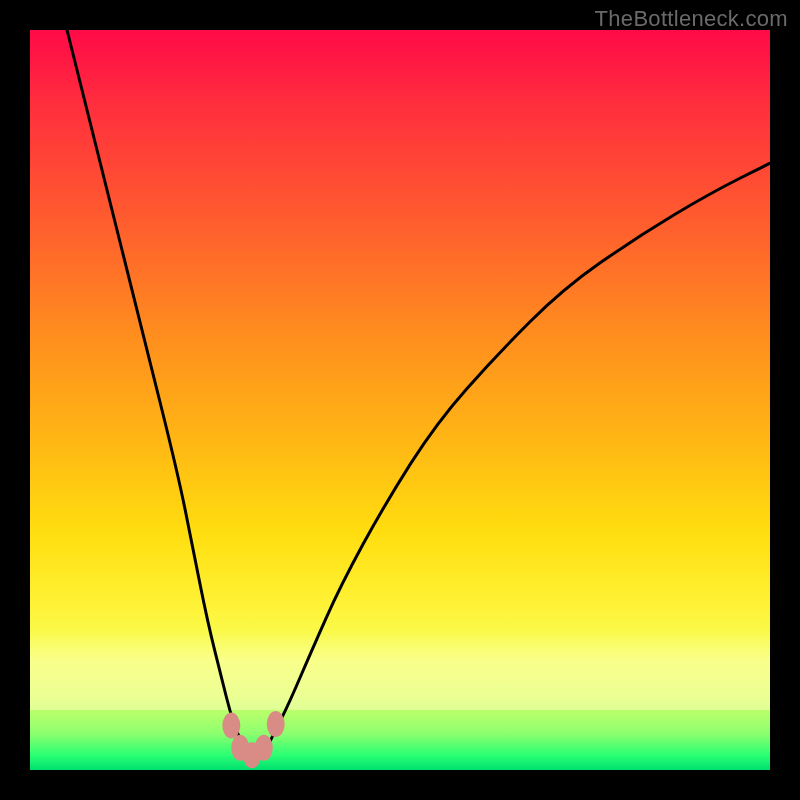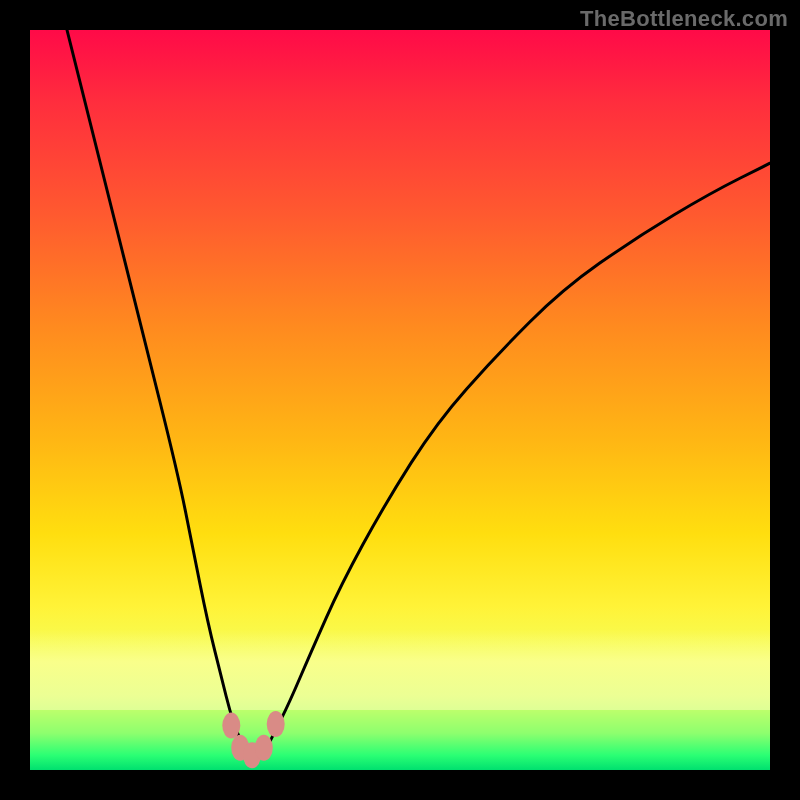--- a/index.html
+++ b/index.html
@@ -53,21 +53,21 @@
       #faffb8 100%);
     opacity: 0.55;
   }
   .watermark {
     position: absolute;
     top: 6px;
     right: 12px;
     color: #6a6a6a;
     font-size: 22px;
     letter-spacing: 0.3px;
-    font-weight: 700;
+    font-weight: 400;
     user-select: none;
   }
   svg.curve {
     position: absolute;
     left: 0;
     top: 0;
     width: 740px;
     height: 740px;
     overflow: visible;
   }

